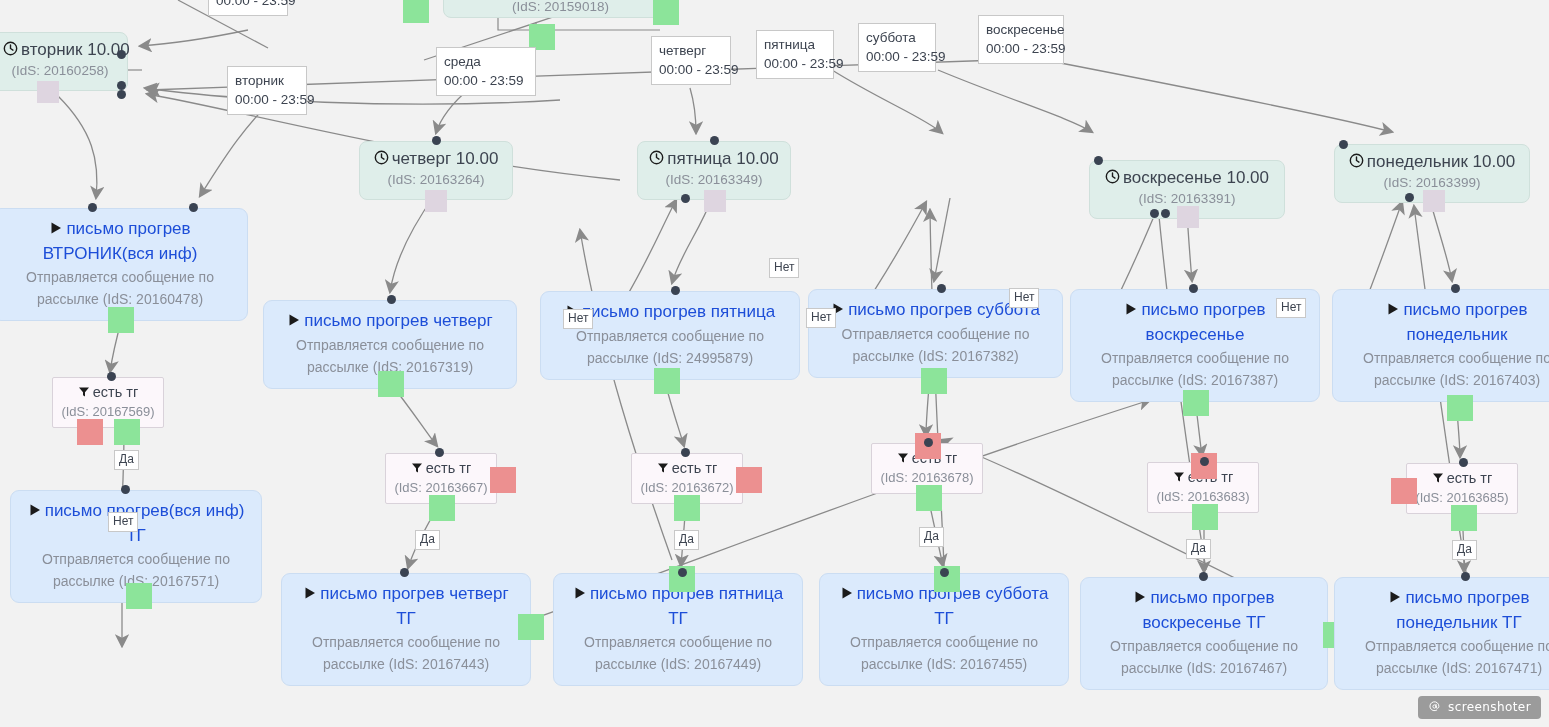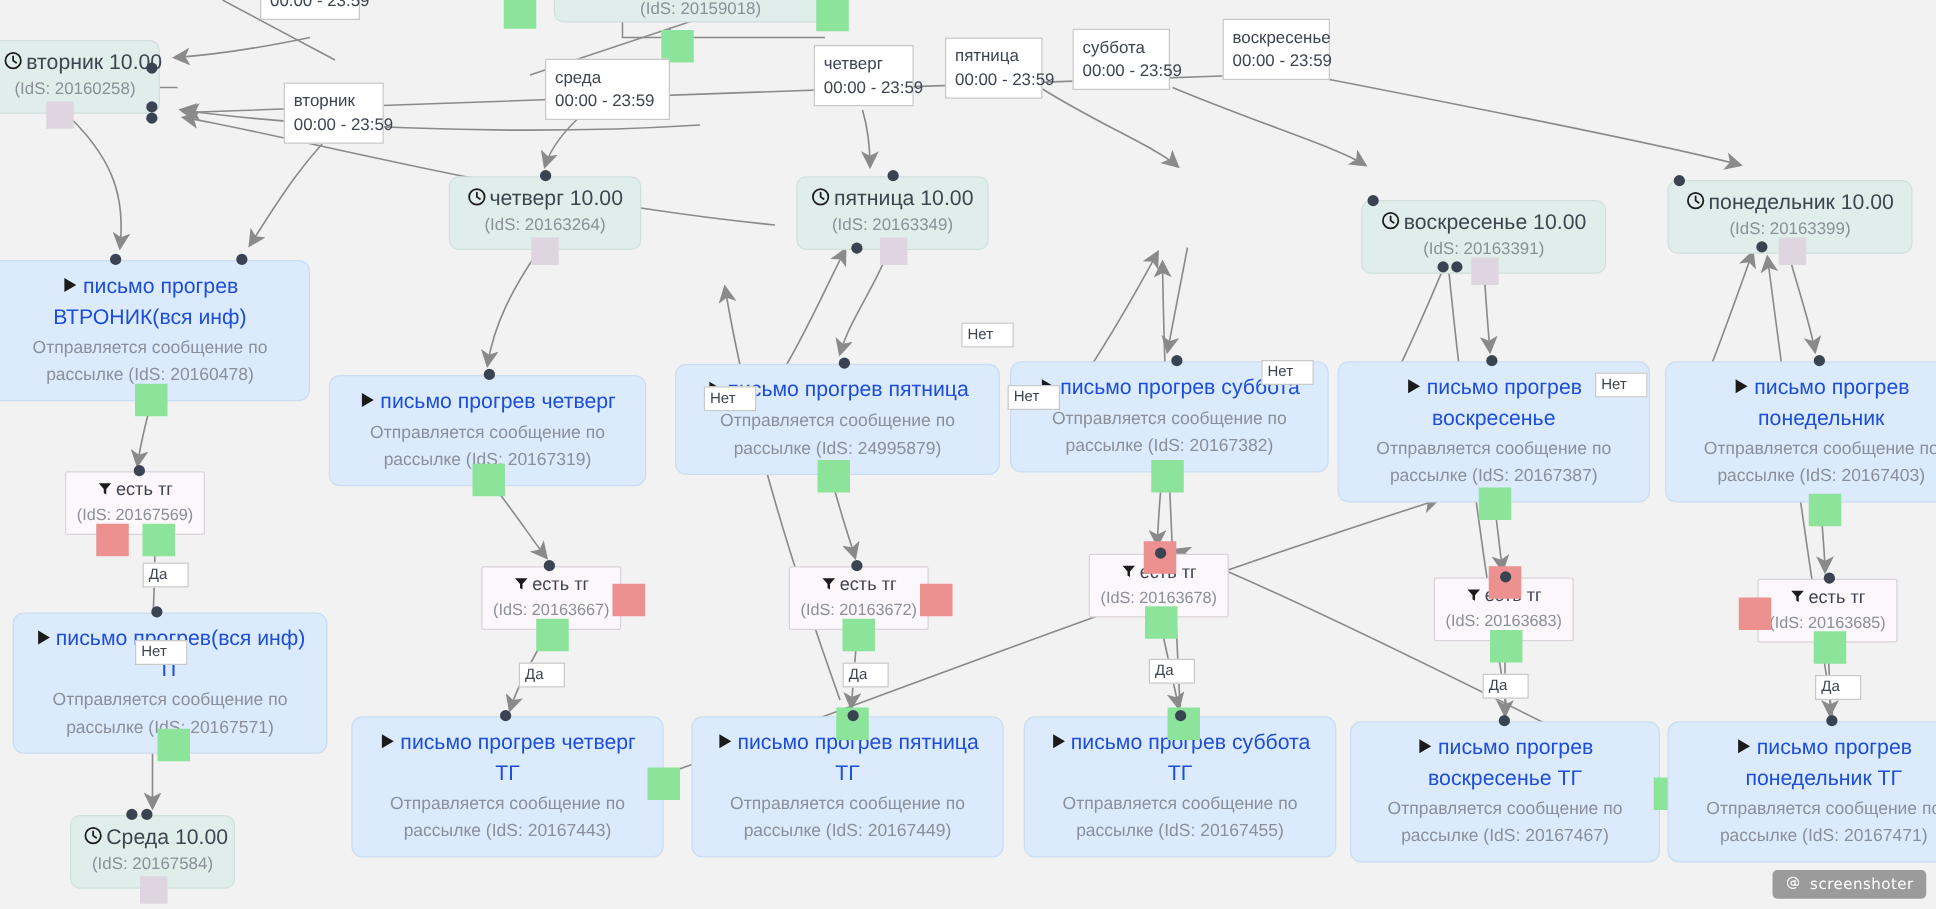--- a/index.html
+++ b/index.html
@@ -71,21 +71,21 @@
     position:absolute;background:#ffffff;border:1px solid #c8c8c8;
     box-sizing:border-box;text-align:left;padding:4px 7px 5px 7px;
     font-size:13.5px;color:#3d4450;line-height:19px;white-space:nowrap;
   }
   .chip .l2{color:#3d4450;}
 
   
   .elabel{
     position:absolute;background:#ffffff;border:1px solid #c8c8c8;
     box-sizing:border-box;font-size:12px;color:#3d4450;
-    padding:1px 16px 2px 4px;line-height:15px;white-space:nowrap;
+    padding:1px 4px 2px 4px;line-height:15px;white-space:nowrap;
   }
 
   .dot{position:absolute;width:9px;height:9px;border-radius:50%;background:#3a4352;}
 
   .watermark{
     position:absolute;right:8px;bottom:8px;
     background:#9b9b9b;color:#ffffff;border-radius:4px;
     font-size:12px;padding:4px 10px 5px 10px;letter-spacing:.4px;
     font-family:"DejaVu Sans",sans-serif;
   }
@@ -230,34 +230,20 @@
             <path d="M8 4.3V8l2.6 1.8" stroke="#1b1b1b" stroke-width="1.5" fill="none" stroke-linecap="round"></path>
           </svg>
       </span><span>понедельник 10.00</span>
     </div>
     <div class="sub">(IdS: 20163399)</div>
     <div class="port grey sm" style="left:88px;top:45px;"></div>
     <div class="dot" style="left:4px;top:-5px;"></div>
     <div class="dot" style="left:70px;top:48px;"></div>
   </div>
 
-  <div class="node clock" style="left:56px;top:652px;width:132px;">
-    <div class="title">
-      <span class="glyph">
-        <svg width="15" height="15" viewBox="0 0 16 16">
-            <circle cx="8" cy="8" r="6.6" fill="none" stroke="#1b1b1b" stroke-width="1.5"></circle>
-            <path d="M8 4.3V8l2.6 1.8" stroke="#1b1b1b" stroke-width="1.5" fill="none" stroke-linecap="round"></path>
-          </svg>
-      </span><span>Среда 10.00</span>
-    </div>
-    <div class="sub">(IdS: 20167584)</div>
-    <div class="port grey sm" style="left:55px;top:48px;"></div>
-    <div class="dot" style="left:44px;top:-6px;"></div>
-    <div class="dot" style="left:56px;top:-6px;"></div>
-  </div>
 
   <div class="node" style="left:443px;top:-34px;width:235px;height:52px;background:#dfeeea;border:1px solid #cfe0db;border-radius:8px;">
     <div class="sub" style="font-size:13.5px;color:#8a8f99;position:absolute;left:0;right:0;bottom:3px;">(IdS: 20159018)</div>
   </div>
   <div class="port green" style="left:403px;top:-3px;"></div>
   <div class="port green" style="left:653px;top:-1px;"></div>
   <div class="port green" style="left:529px;top:24px;"></div>
 
   <div class="chip" style="left:208px;top:-14px;width:80px;">
     <div></div>

